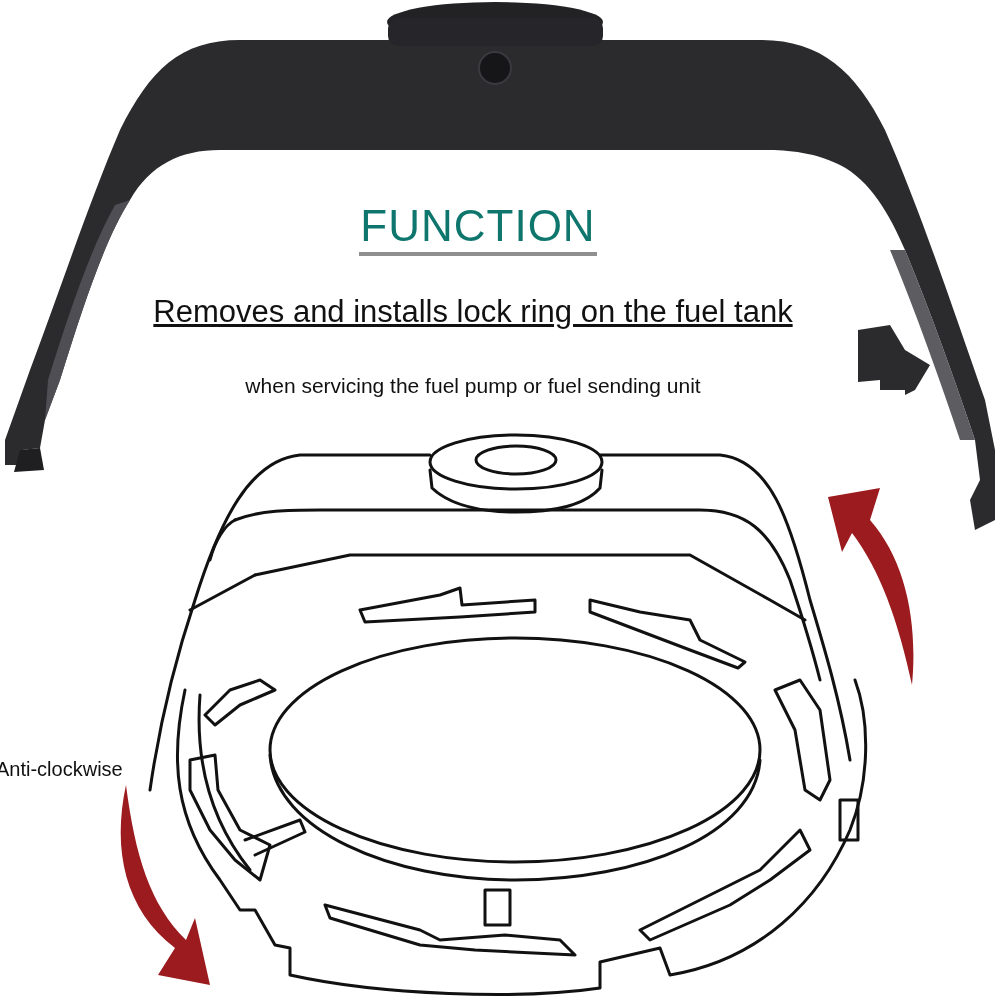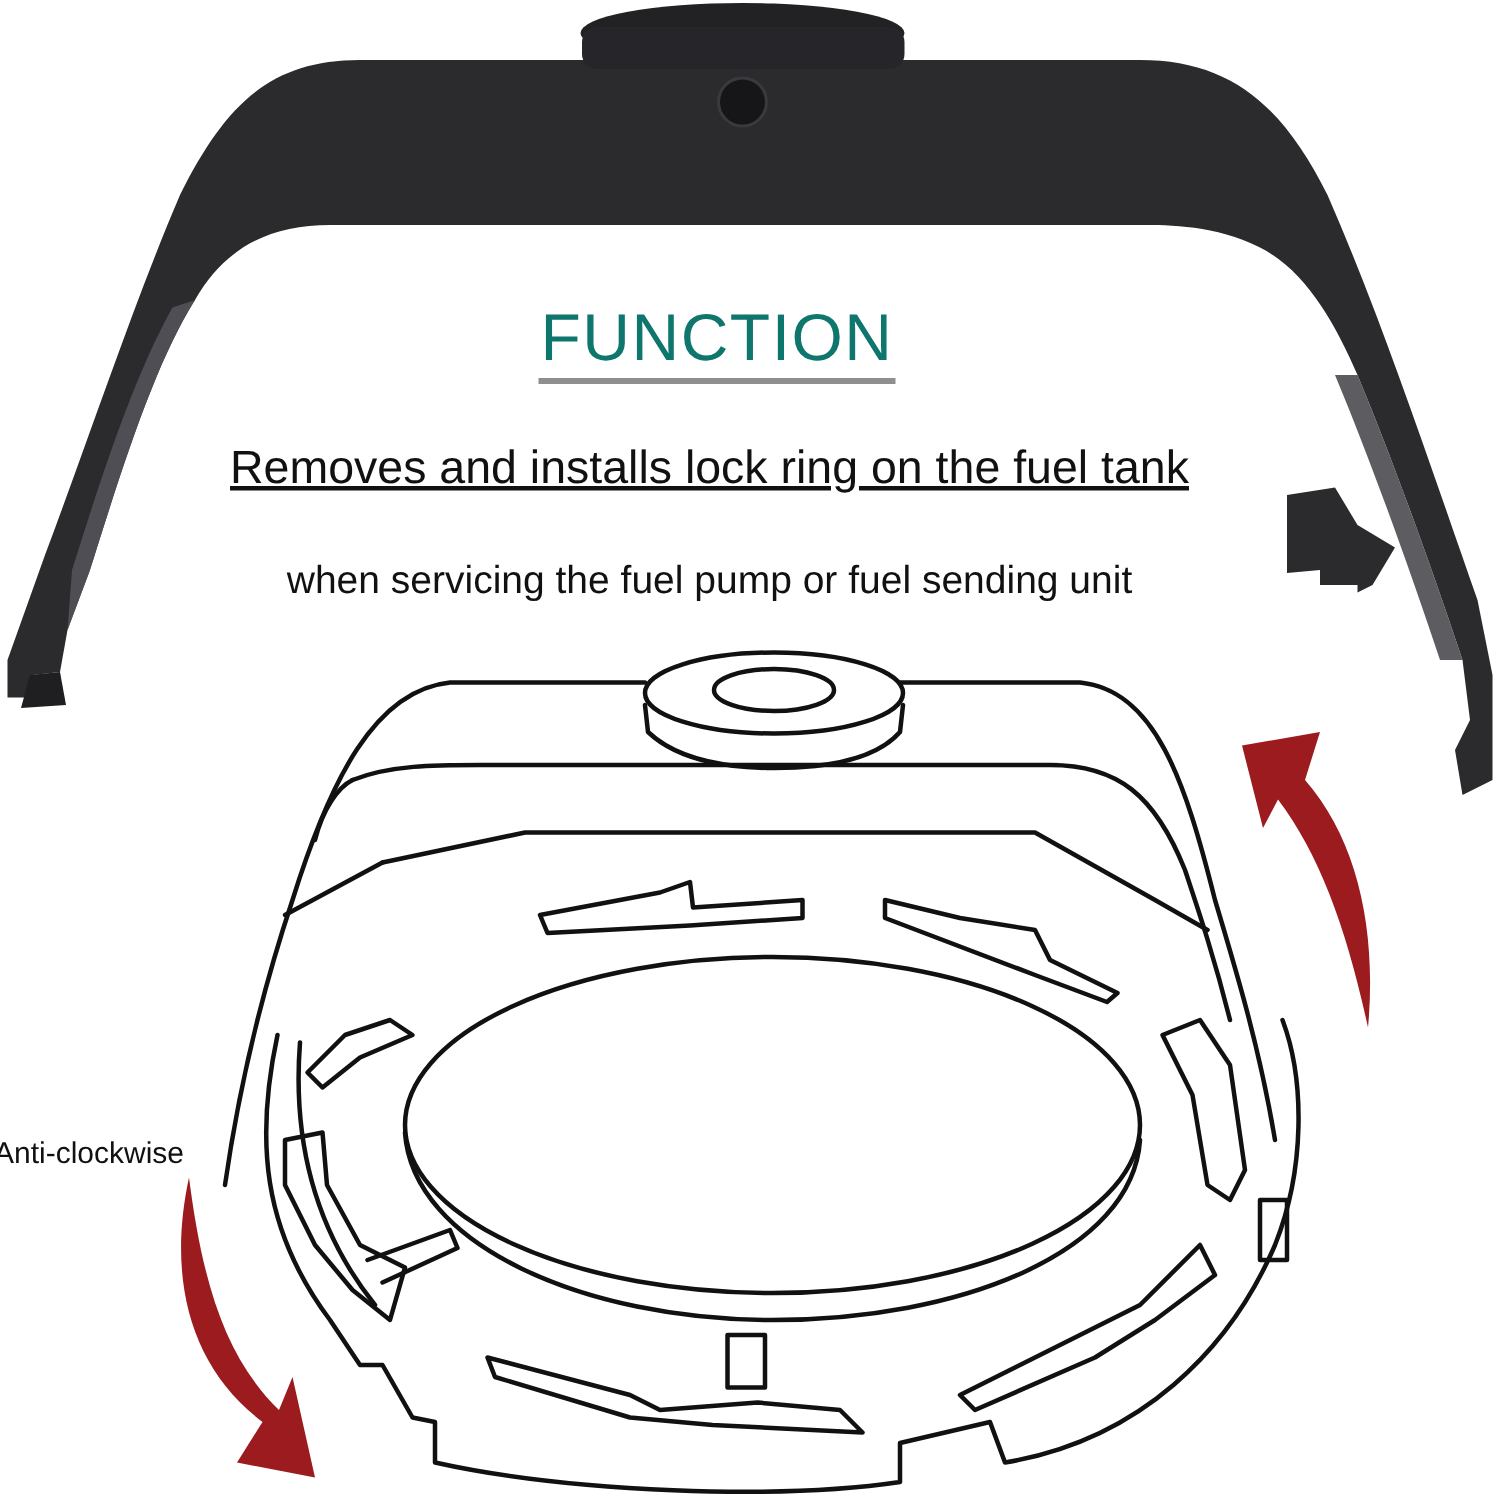--- a/index.html
+++ b/index.html
@@ -4,21 +4,21 @@
   <style>
     html, body { margin: 0; padding: 0; background: #ffffff; }
     body { width: 1000px; height: 1000px; position: relative; overflow: hidden; font-family: "Liberation Sans", sans-serif; }
     .layer { position: absolute; left: 0; top: 0; width: 1000px; height: 1000px; }
     .heading {
       position: absolute; left: 358px; top: 200px; width: 240px;
       font-size: 44px; letter-spacing: 1px; color: #0f766e; text-align: center; line-height: 52px;
     }
     .heading-rule { position: absolute; left: 359px; top: 252px; width: 238px; height: 4px; background: #8f8f8f; }
     .line1 { position: absolute; left: 0; width: 946px; top: 292px; text-align: center; font-size: 31px; color: #111; line-height: 40px; text-decoration: underline; }
-    .line2 { position: absolute; left: 0; width: 946px; top: 366px; text-align: center; font-size: 26px; color: #111; line-height: 40px; }
+    .line2 { position: absolute; left: 0; width: 946px; top: 366px; text-align: center; font-size: 21px; color: #111; line-height: 40px; }
     .anti-label { position: absolute; left: -4px; top: 757px; font-size: 20px; color: #111; line-height: 24px; }
   </style>
 </head>
 <body>
 
 <svg class="layer" viewBox="0 0 1000 1000" xmlns="http://www.w3.org/2000/svg">
 
   <path d="M500,40 L240,40 C180,40 150,70 120,130 C90,200 60,290 30,370 L5,440 L5,465 L20,465 L22,450 L40,448 L45,420 L60,380 C85,300 105,240 130,200 C150,165 180,150 220,150 L500,150 Z" fill="#2b2b2e"></path>
   <path d="M20,450 L40,448 L44,470 L14,472 Z" fill="#1f1f22"></path>
   <path d="M60,380 C85,300 105,240 130,200 L115,205 C90,250 70,310 48,380 L45,420 Z" fill="#55555b" opacity="0.85"></path>

